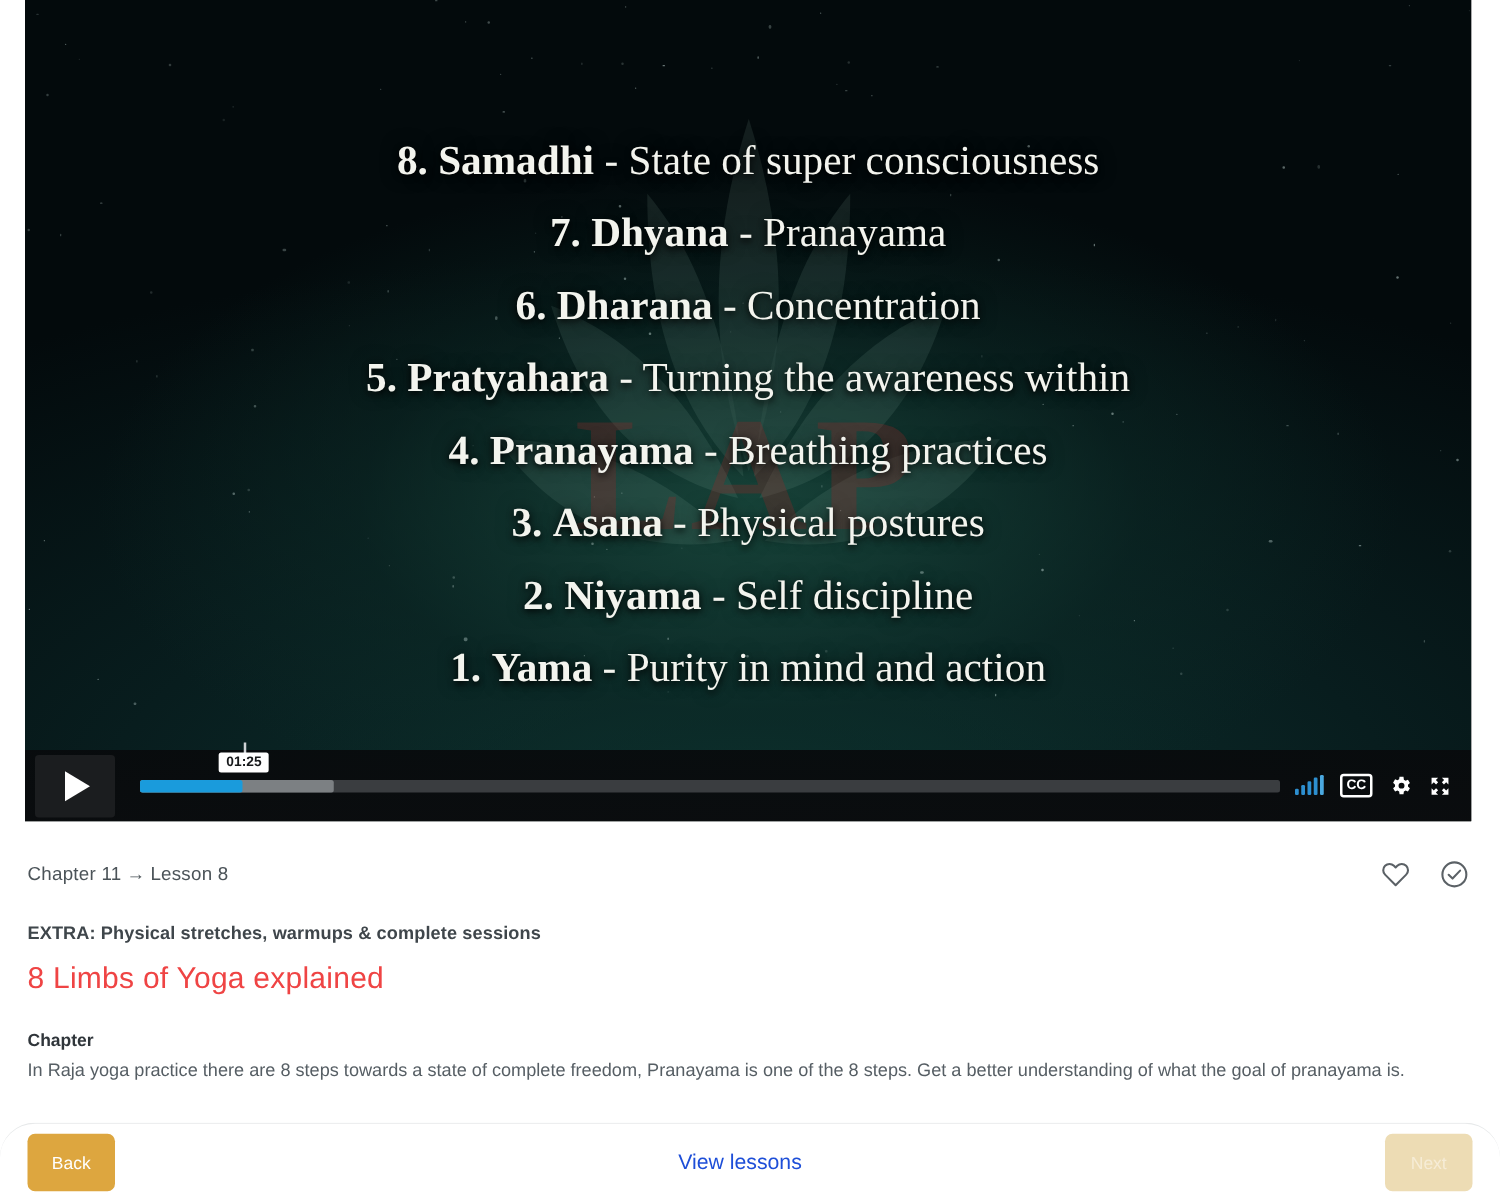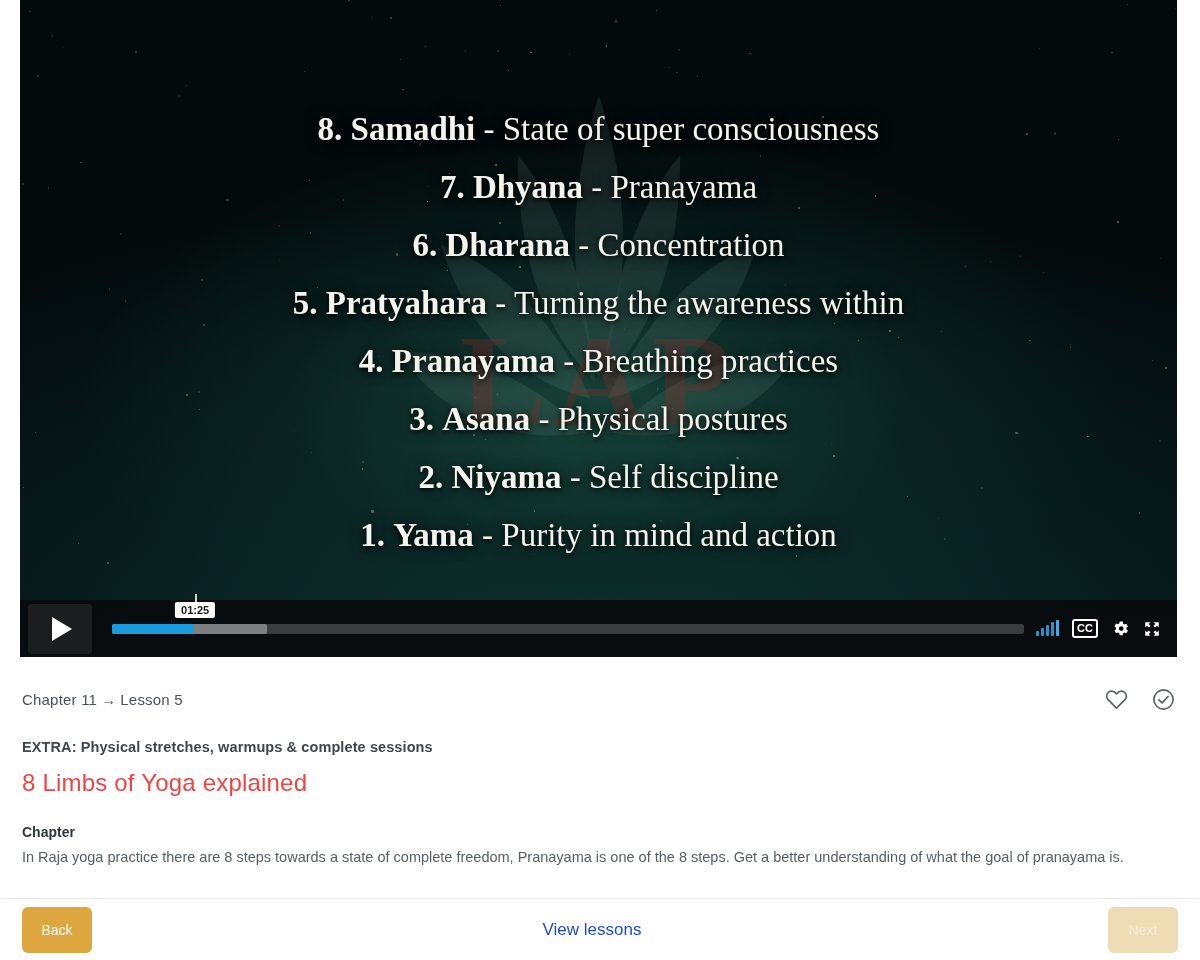--- a/index.html
+++ b/index.html
@@ -104,20 +104,21 @@
   .title { margin-top:14px; font-size:24px; font-weight:400; color:#ef4444; letter-spacing:.2px; }
   .sum-label { margin-top:27px; font-size:14px; font-weight:700; color:#2f353a; }
   .sum-text { margin-top:6px; font-size:14.5px; line-height:23px; color:#565e64; max-width:1140px; }
 
   
   .footer {
     position:absolute; left:0; bottom:0; width:1200px; height:62px;
     background:#fff; border-top:1px solid #e7e9ea;
     display:flex; align-items:center; justify-content:space-between;
     padding:0 22px;
+    border-radius:28px;
   }
   .nav-btn {
     width:70px; height:46px; border:none; border-radius:6px;
     color:#ffffff; font-size:14px; font-family:"Liberation Sans", sans-serif;
     cursor:pointer; display:flex; align-items:center; justify-content:center;
   }
   .nav-btn.back { background:#dda63f; }
   .nav-btn.next { background:#eddcb4; color:#f6ecd6; cursor:default; }
   .view-lessons { font-size:17px; color:#1d4ed8; cursor:pointer; }
 </style>
@@ -322,21 +323,21 @@
             <path d="M3 3h7L7.6 5.4 10 7.8 7.8 10 5.4 7.6 3 10V3Zm18 0v7l-2.4-2.4L16.2 10 14 7.8l2.4-2.4L14 3h7ZM3 21v-7l2.4 2.4L7.8 14 10 16.2l-2.4 2.4L10 21H3Zm18 0h-7l2.4-2.4L14 16.2 16.2 14l2.4 2.4L21 14v7Z"></path>
           </svg>
         </span>
       </div>
     </div>
   </div>
 
   <div class="info">
     <div class="crumb-row">
       <div class="crumb">
-        <span>Chapter 11</span><span class="arrow">→</span><span>Lesson 5</span>
+        <span>Chapter 11</span><span class="arrow">→</span><span>Lesson 8</span>
       </div>
       <div class="act-icons">
         <span>
           <svg width="25" height="25" viewBox="0 0 24 24" fill="none" stroke="#5b6166" stroke-width="1.6">
             <path d="M12 20.3 3.9 12.2a4.8 4.8 0 0 1 0-6.8 4.8 4.8 0 0 1 6.8 0l1.3 1.3 1.3-1.3a4.8 4.8 0 0 1 6.8 0 4.8 4.8 0 0 1 0 6.8L12 20.3Z" stroke-linejoin="round"></path>
           </svg>
         </span>
         <span>
           <svg width="25" height="25" viewBox="0 0 24 24" fill="none" stroke="#5b6166" stroke-width="1.6">
             <circle cx="12" cy="12" r="9.2"></circle>

